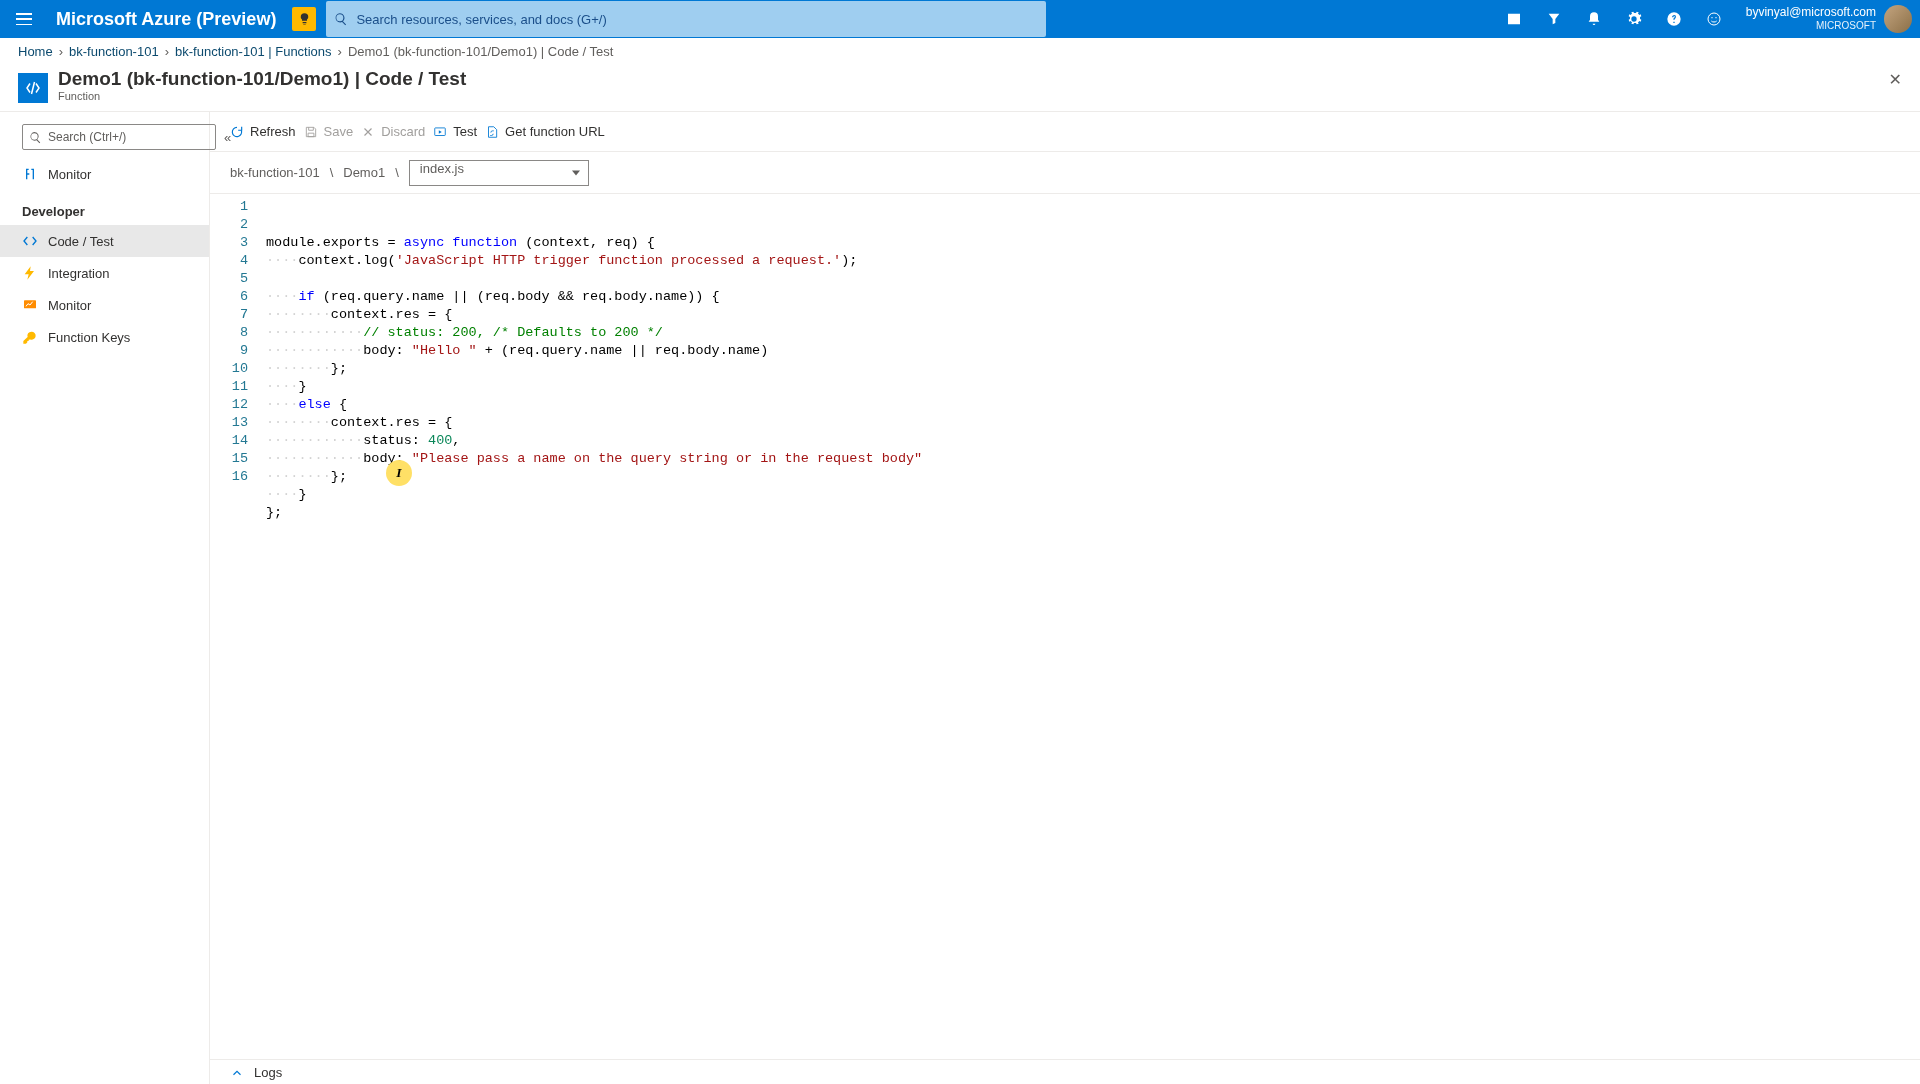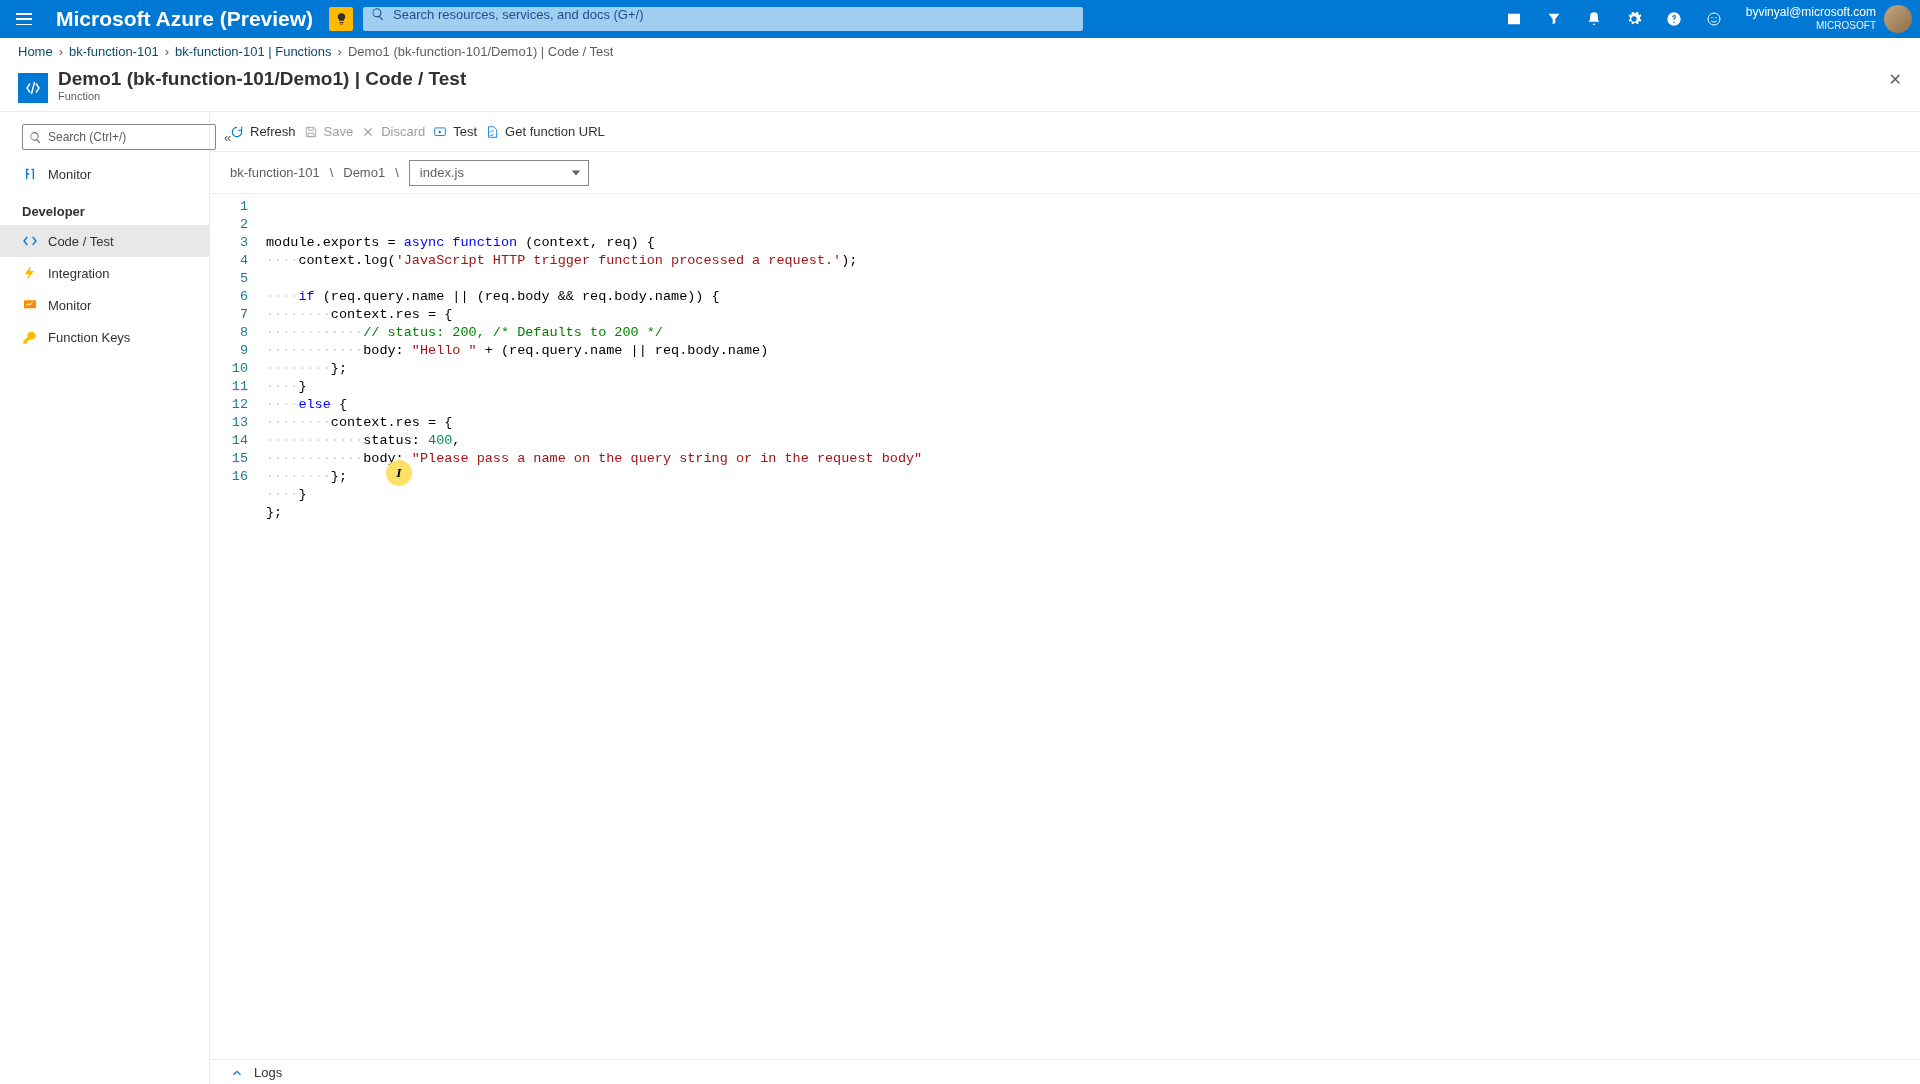--- a/index.html
+++ b/index.html
@@ -3,24 +3,24 @@
 <meta charset="utf-8">
 <style>
 * { box-sizing: border-box; margin: 0; padding: 0; }
 body { font-family: "Segoe UI", -apple-system, sans-serif; font-size: 13px; color: #323130; background: #fff; overflow: hidden; }
 
 
 .top-header { height: 38px; background: #0078d4; display: flex; align-items: center; color: #fff; }
 .hamburger { width: 48px; height: 38px; display: flex; align-items: center; justify-content: center; cursor: pointer; }
 .hamburger-icon { width: 16px; height: 12px; display: flex; flex-direction: column; justify-content: space-between; }
 .hamburger-icon span { height: 1.5px; background: #fff; }
-.brand { font-size: 21px; font-weight: 600; padding: 0 16px 0 8px; white-space: nowrap; }
+.brand { font-size: 18px; font-weight: 600; padding: 0 16px 0 8px; white-space: nowrap; }
 .preview-badge { width: 24px; height: 24px; background: #ffb900; border-radius: 2px; margin-right: 10px; display:flex; align-items:center; justify-content:center;}
 .preview-badge svg { width:15px; height:15px; }
-.search-box { flex: 1; max-width: 720px; height: 24px; background: #9fcef0; border-radius: 2px; display: flex; align-items: flex-start; padding: 0 8px; margin-right: 20px; }
+.search-box { flex: 1; max-width: 720px; height: 36px; background: #9fcef0; border-radius: 2px; display: flex; align-items: center; padding: 0 8px; margin-right: 20px; }
 .search-box svg { width: 14px; height: 14px; fill: #1b4f8a; }
 .search-box input { flex: 1; border: none; background: transparent; outline: none; font-size: 13px; color: #1b4f8a; padding: 0 8px; }
 .search-box input::placeholder { color: #1b4f8a; }
 .header-icons { display: flex; align-items: center; margin-left: auto; }
 .header-icon { width: 40px; height: 38px; display: flex; align-items: center; justify-content: center; cursor: pointer; }
 .header-icon svg { width: 16px; height: 16px; fill: #fff; }
 .user-block { display: flex; align-items: center; padding: 0 8px 0 12px; cursor: pointer; }
 .user-text { text-align: right; line-height: 1.15; margin-right: 8px; }
 .user-email { font-size: 12px; }
 .user-org { font-size: 10px; text-transform: uppercase; opacity: 0.9; }
@@ -61,21 +61,21 @@
 .content { flex: 1; display: flex; flex-direction: column; min-width: 0; }
 .toolbar { height: 40px; border-bottom: 1px solid #edebe9; display: flex; align-items: center; padding: 0 20px; gap: 8px; }
 .toolbar-btn { display: flex; align-items: center; gap: 6px; cursor: pointer; font-size: 13px; color: #323130; }
 .toolbar-btn.disabled { color: #a19f9d; cursor: default; }
 .toolbar-btn svg { width: 14px; height: 14px; }
 .toolbar-btn.disabled svg { fill: #a19f9d; stroke:#a19f9d;}
 
 
 .path-row { height: 42px; display: flex; align-items: center; padding: 0 20px; gap: 10px; font-size: 13px; color:#605e5c; border-bottom:1px solid #edebe9;}
 .path-sep { color: #605e5c; }
-.file-select { height: 26px; min-width: 180px; border: 1px solid #8a8886; padding: 0 36px 0 10px; font-size: 13px; background:#fff; position:relative; display:flex; align-items:center; cursor:pointer;}
+.file-select { height: 26px; min-width: 180px; border: 1px solid #8a8886; padding: 0 36px 0 10px; font-size: 13px; background:#fff; position:relative; display:flex; cursor:pointer;}
 .file-select::after { content:''; position:absolute; right:8px; top:50%; width:0;height:0;border-left:4px solid transparent; border-right:4px solid transparent; border-top:5px solid #605e5c; transform:translateY(-50%);}
 
 
 .editor { flex: 1; display: flex; font-family: Consolas, "Courier New", monospace; font-size: 13.5px; line-height: 18px; overflow:auto; position:relative; background:#fff;}
 .gutter { width: 48px; text-align: right; color: #237893; padding: 4px 10px 0 0; user-select: none; background:#fff;}
 .code { flex: 1; padding: 4px 0 0 8px; white-space: pre; color:#000; position:relative;}
 .tok-kw { color: #0000ff; }
 .tok-str { color: #a31515; }
 .tok-num { color: #098658; }
 .tok-cmt { color: #008000; }

